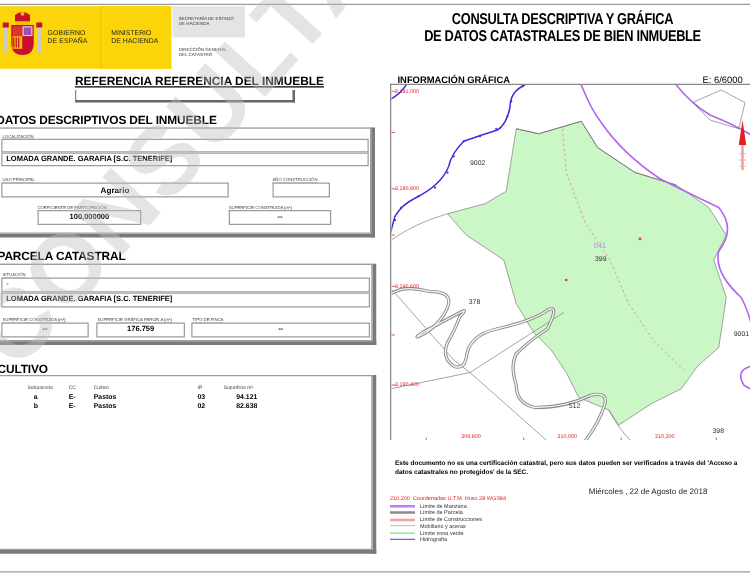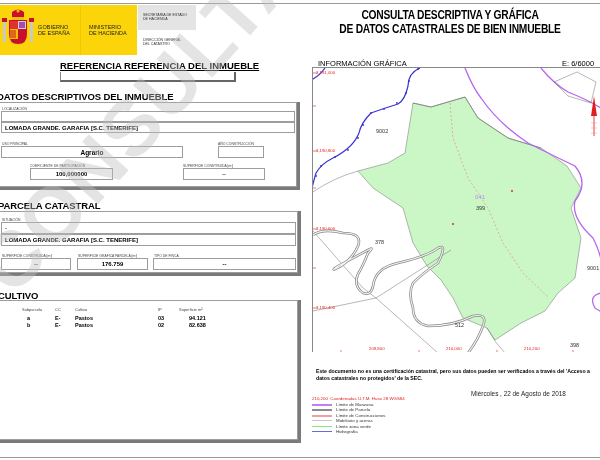--- a/index.html
+++ b/index.html
@@ -34,21 +34,21 @@
   .fld.center { justify-content: center; }
   .fld.left { padding-left: 3px; }
 
   .cult-hdr { position: absolute; font-size: 4px; color: #444; }
   .cult-cell { position: absolute; font-size: 5.5px; font-weight: bold; }
 
   
   .watermark { position: absolute; left: -40px; top: 250px; font-size: 78px; font-weight: bold; color: rgba(190,190,190,0.42); transform: rotate(-48deg); transform-origin: 0 0; letter-spacing: 2px; font-family: "Liberation Sans", sans-serif; pointer-events: none; }
 
   
-  .map-title { position: absolute; left: 318px; top: 59px; font-size: 7.5px; }
+  .map-title { position: absolute; left: 318px; top: 59px; font-size: 7.5px; font-weight: bold; }
   .map-scale { position: absolute; left: 562px; top: 59px; font-size: 7.5px; }
   .map-frame { position: absolute; left: 312px; top: 67px; width: 288px; height: 285px; border-top: 1px solid #888; border-left: 1px solid #888; overflow: hidden; background: #fff; }
   .map-svg { position: absolute; left: 0; top: 0; }
 
   .disclaimer { position: absolute; left: 316px; top: 368px; width: 284px; font-size: 5.2px; font-weight: bold; line-height: 7px; }
   .date-text { position: absolute; left: 471px; top: 390px; font-size: 6.4px; color: #222; }
   .legend { position: absolute; left: 312px; top: 396px; }
   .legend-row { position: absolute; left: 0; height: 6px; width: 160px; font-size: 4.4px; color: #333; white-space: nowrap; }
   .legend-swatch { position: absolute; left: 0; top: 2px; width: 20px; height: 2px; }
   .legend-label { position: absolute; left: 24px; top: 0; }

